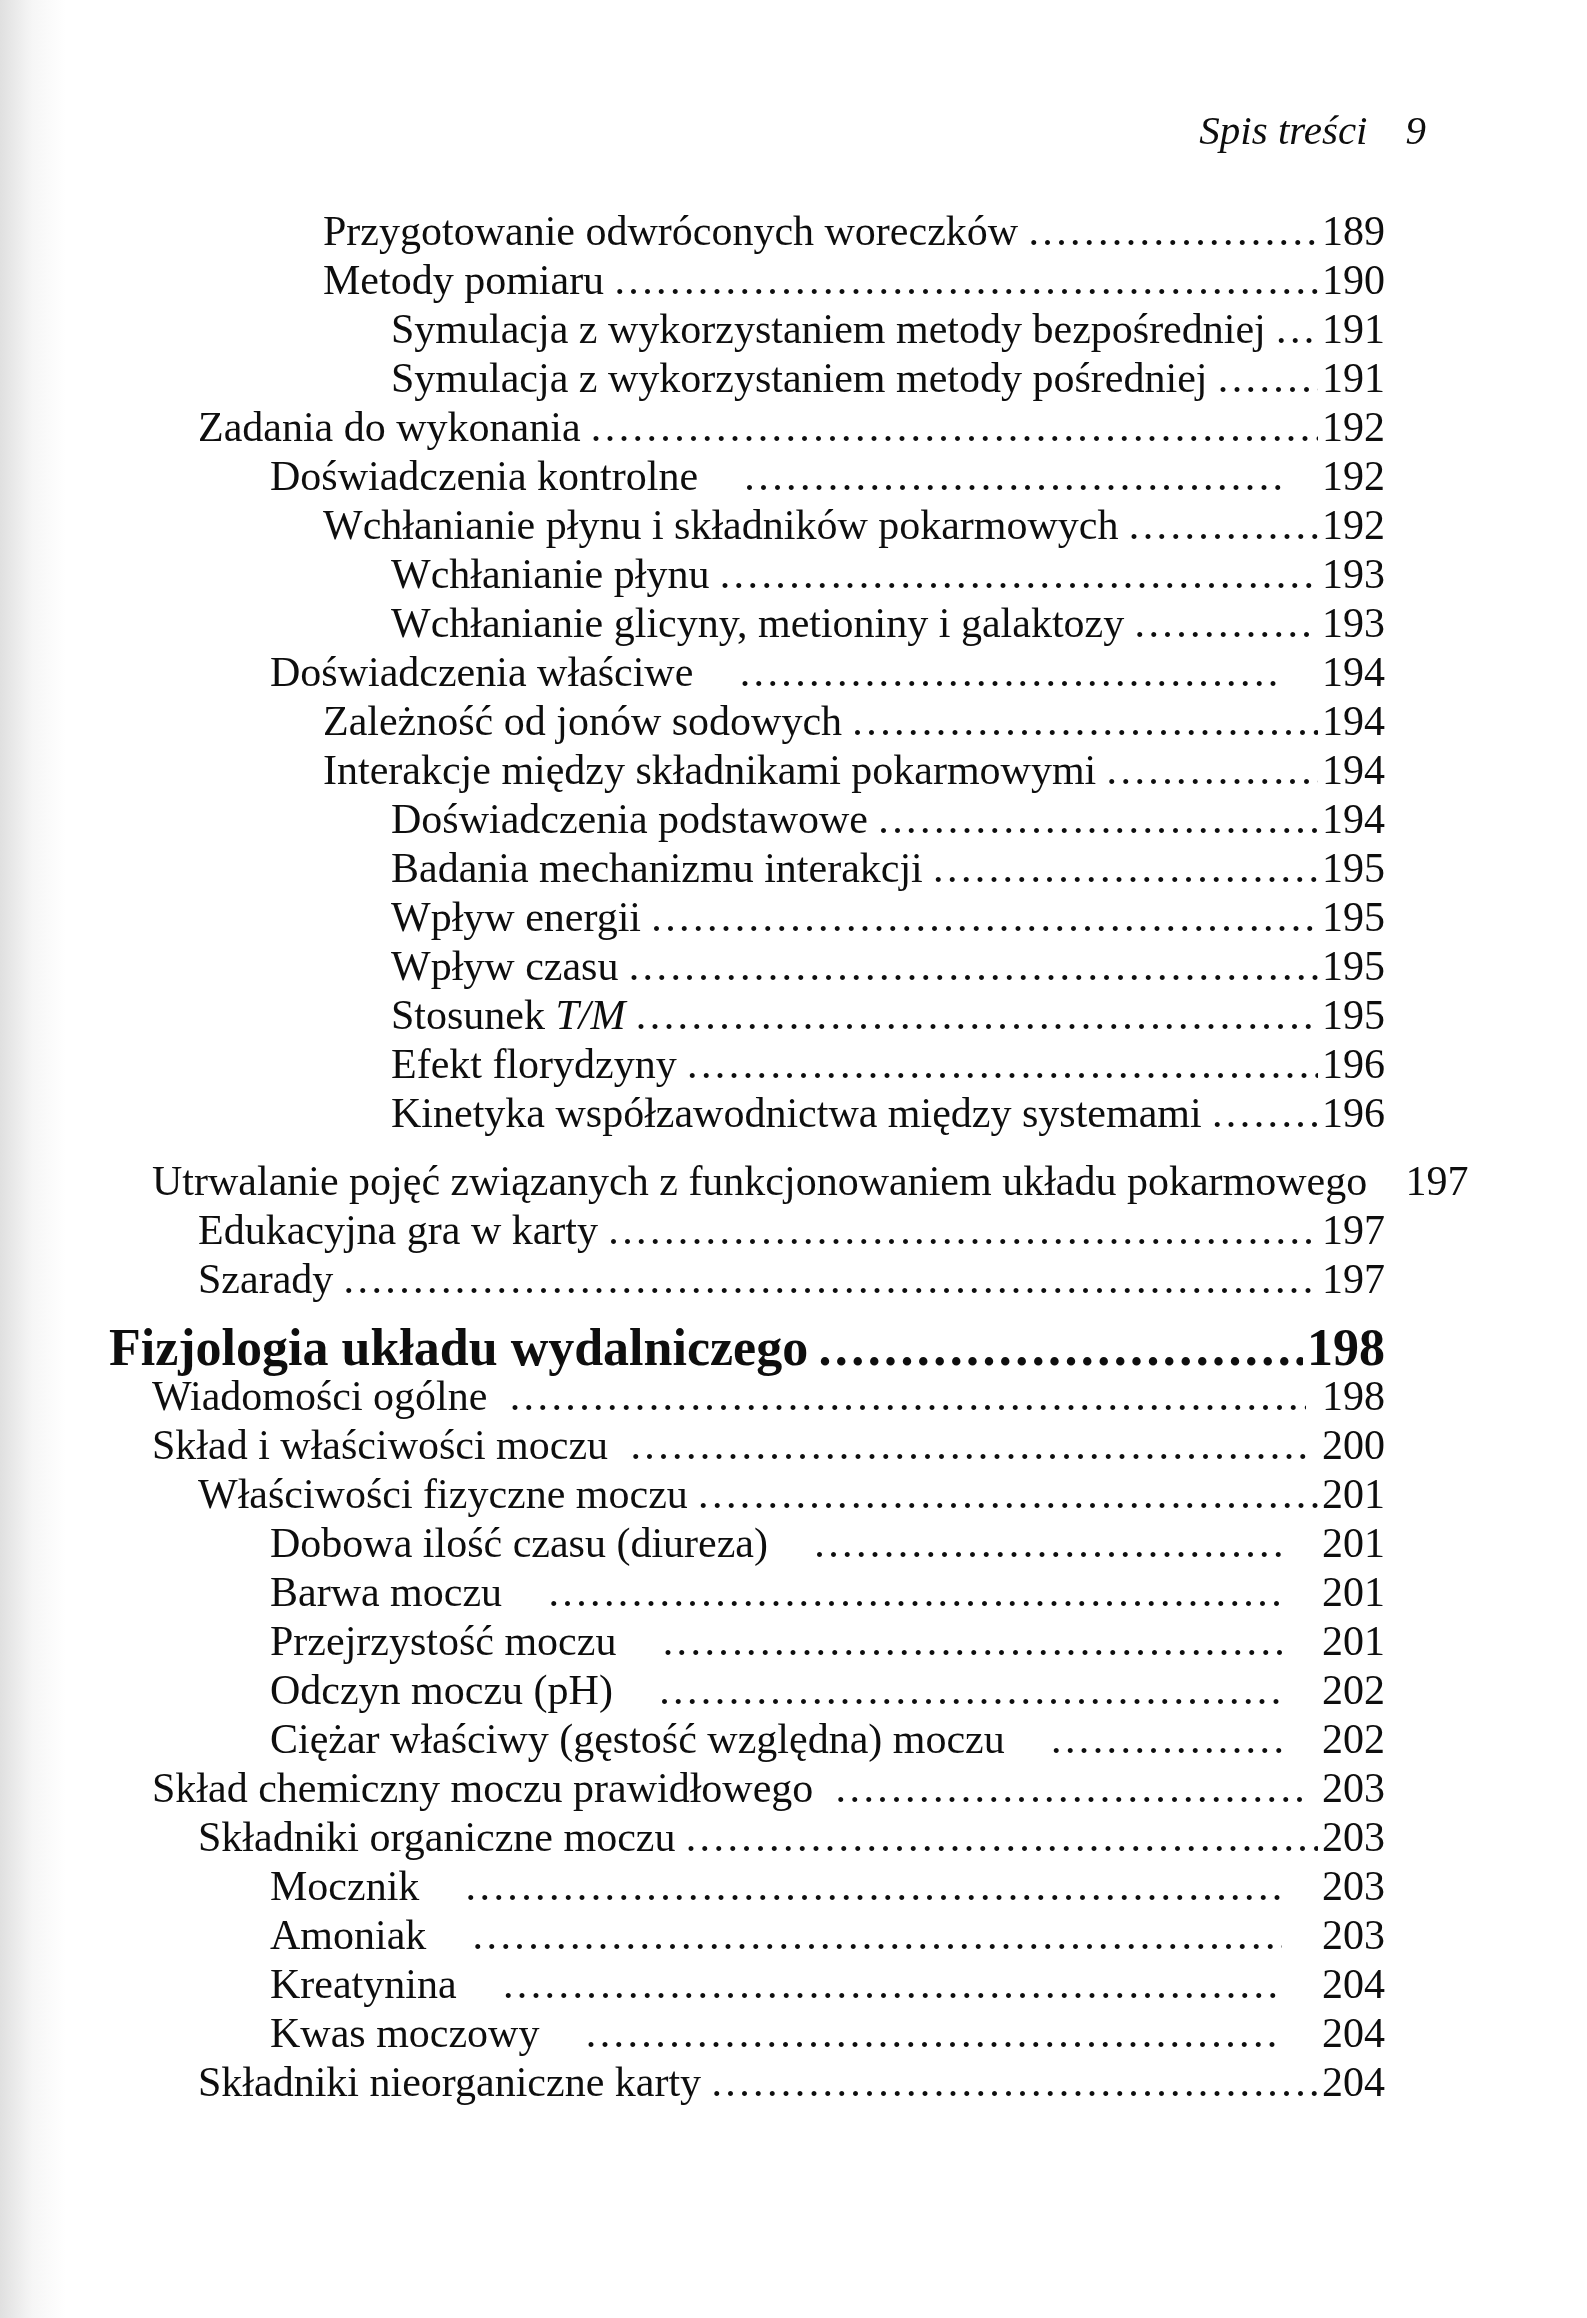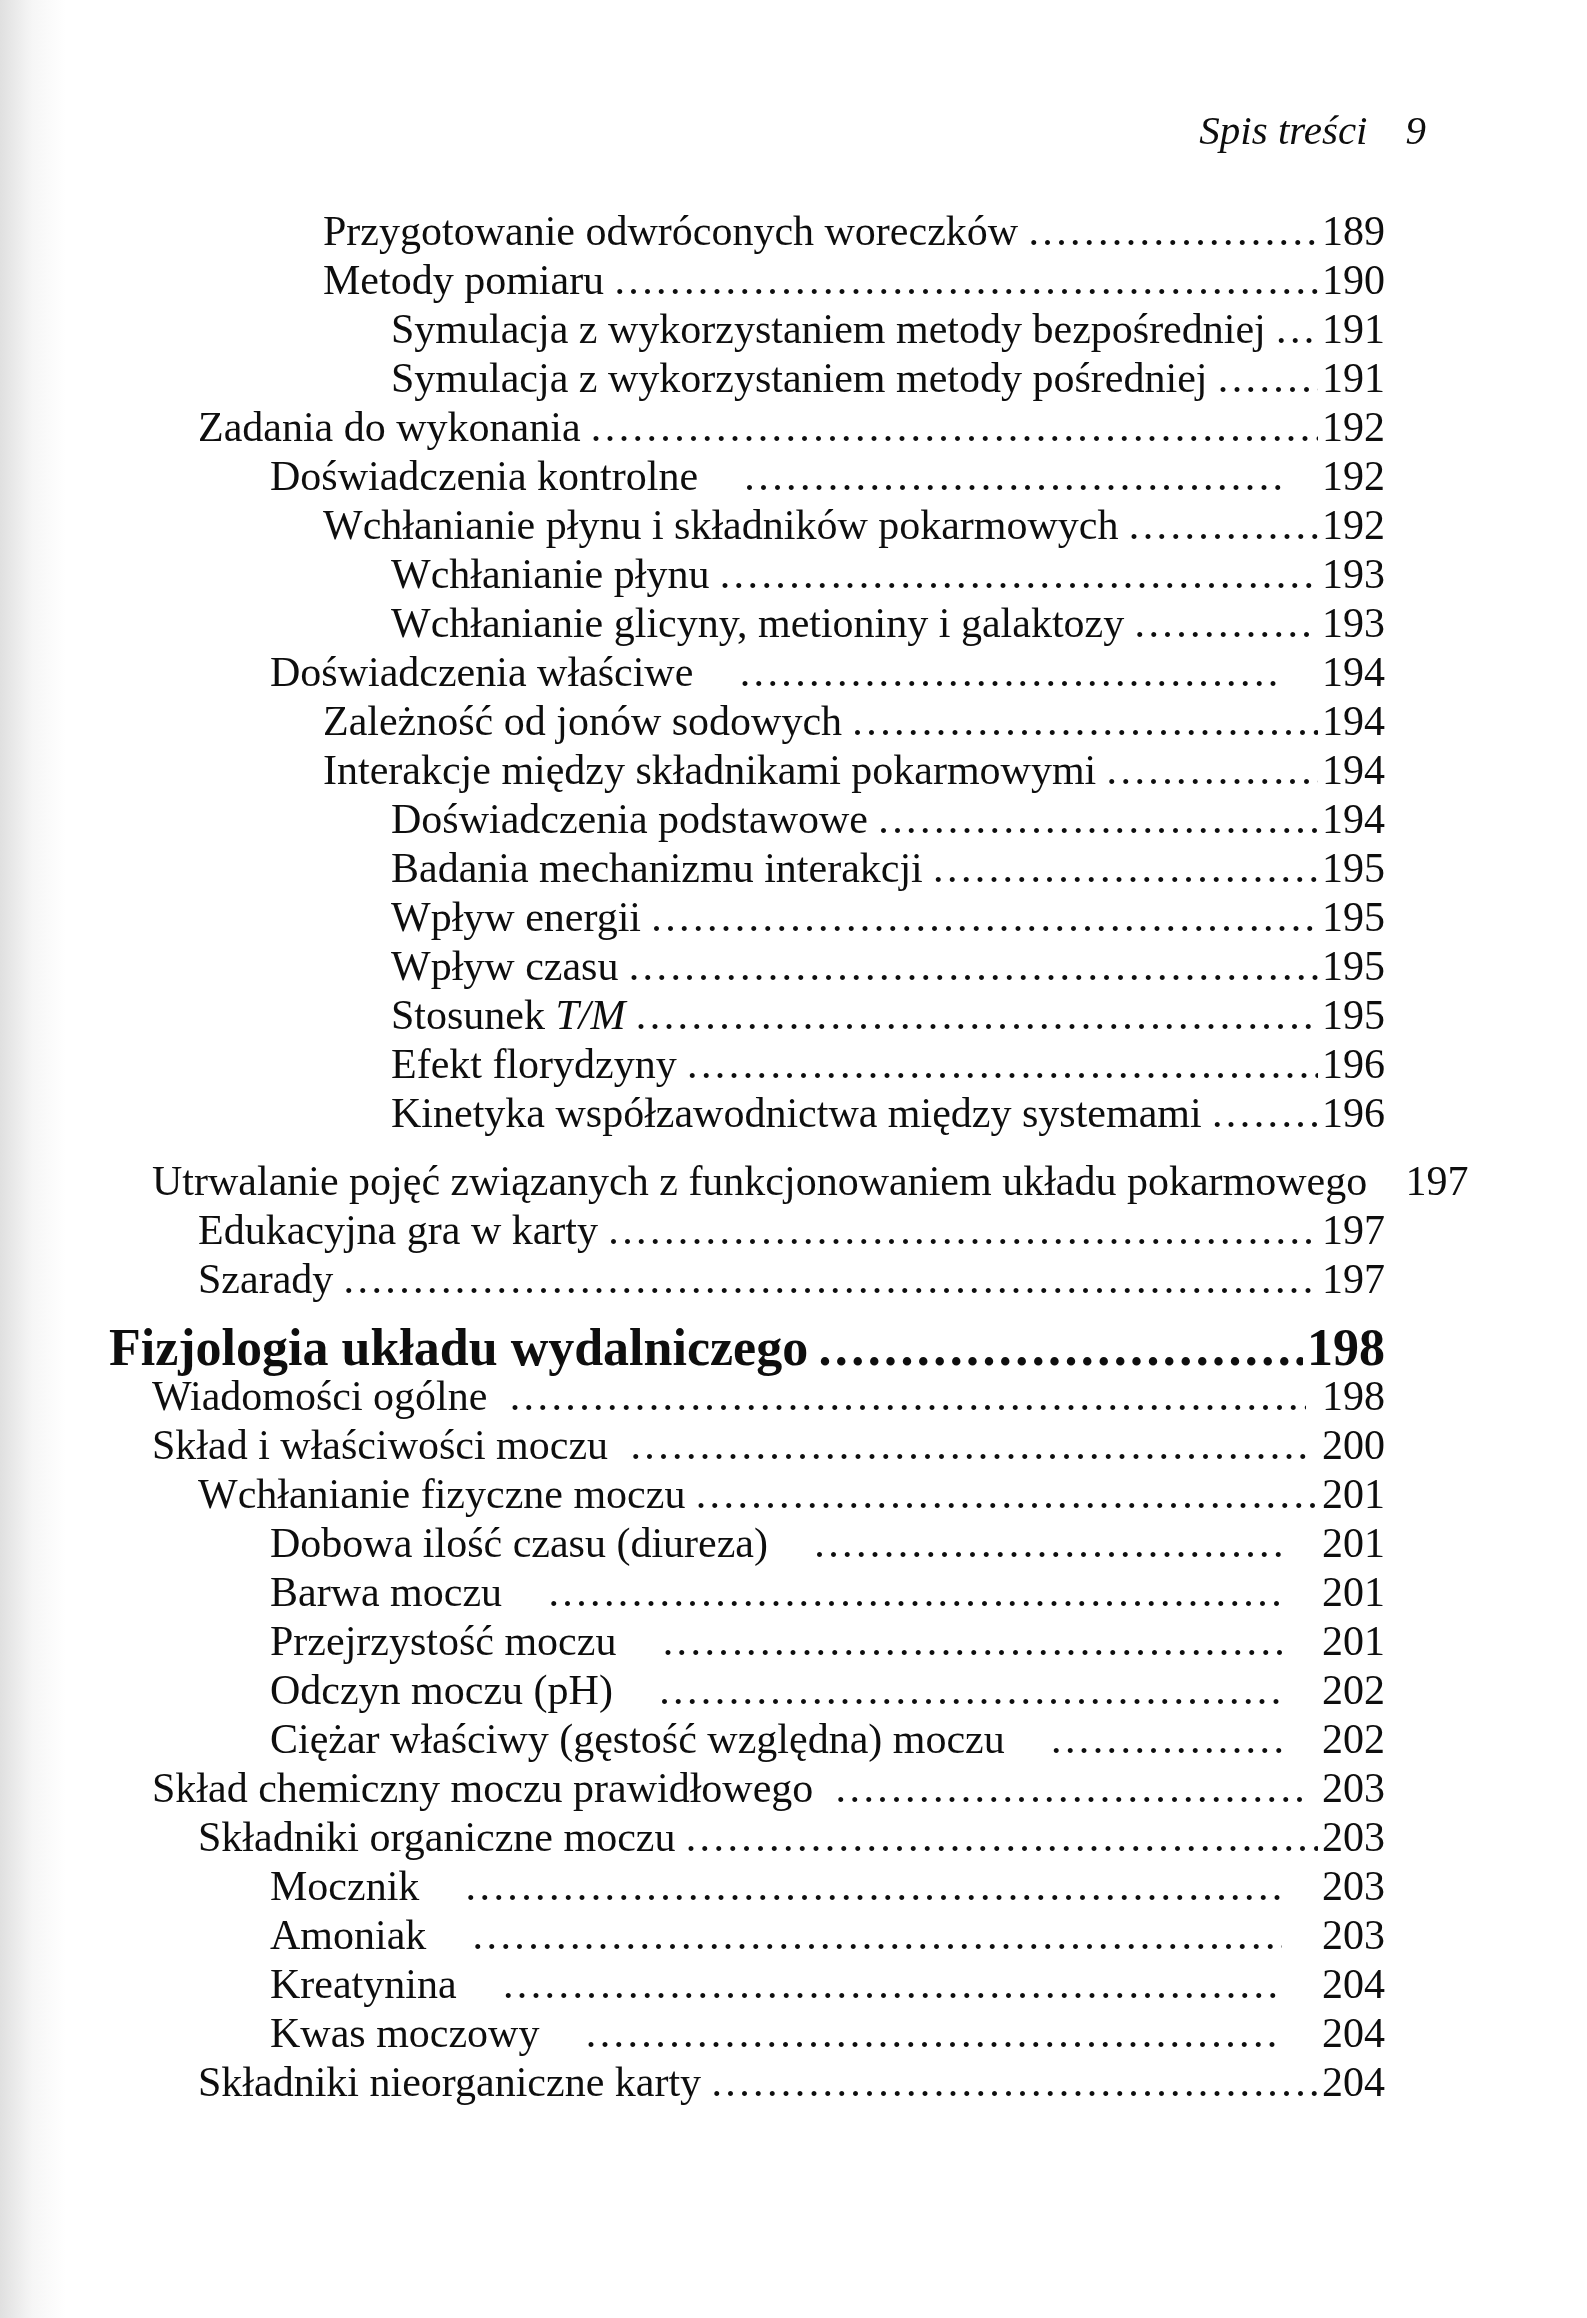--- a/index.html
+++ b/index.html
@@ -196,21 +196,21 @@
       <span class="title">Wiadomości ogólne</span>
       <span class="leader"></span>
       <span class="num">198</span>
     </div>
     <div class="row l1">
       <span class="title">Skład i właściwości moczu</span>
       <span class="leader"></span>
       <span class="num">200</span>
     </div>
     <div class="row l2">
-      <span class="title">Wchłanianie fizyczne moczu</span>
+      <span class="title">Właściwości fizyczne moczu</span>
       <span class="leader"></span>
       <span class="num">201</span>
     </div>
     <div class="row l3">
       <span class="title">Dobowa ilość czasu (diureza)</span>
       <span class="leader"></span>
       <span class="num">201</span>
     </div>
     <div class="row l3">
       <span class="title">Barwa moczu</span>

